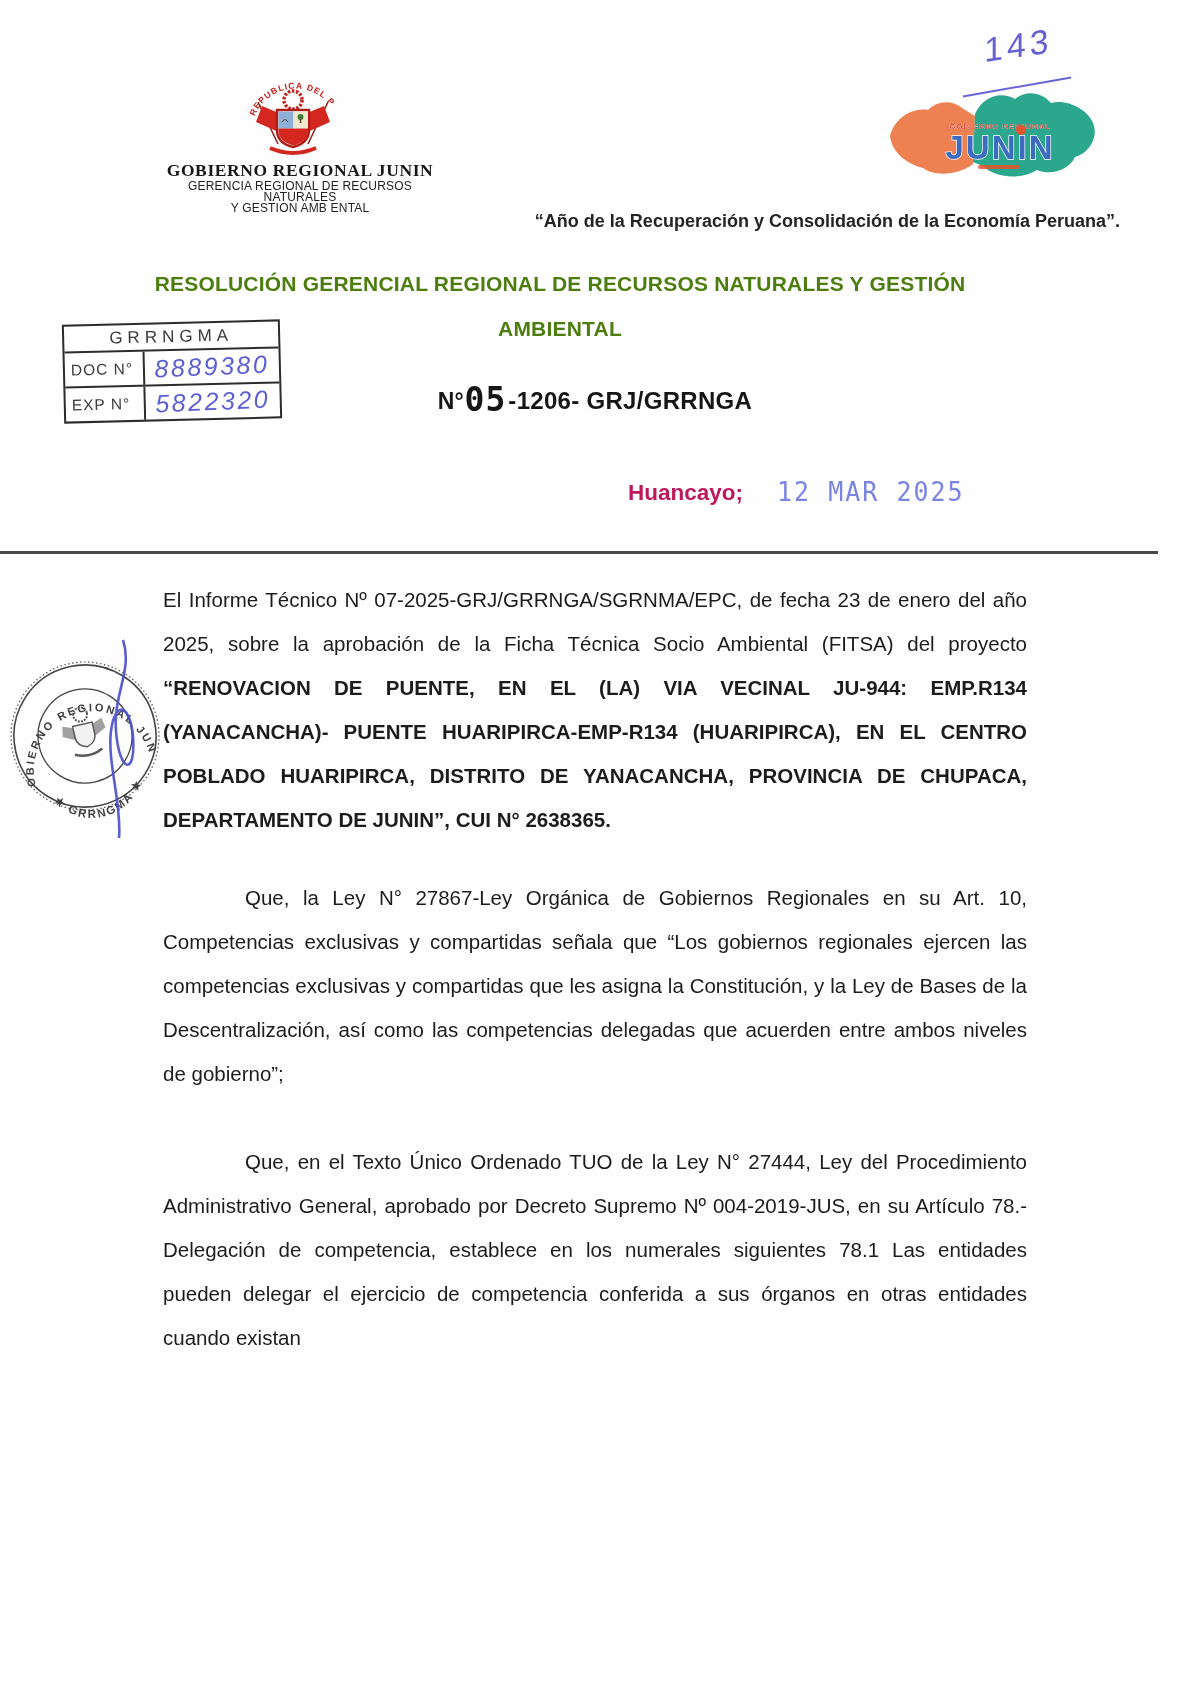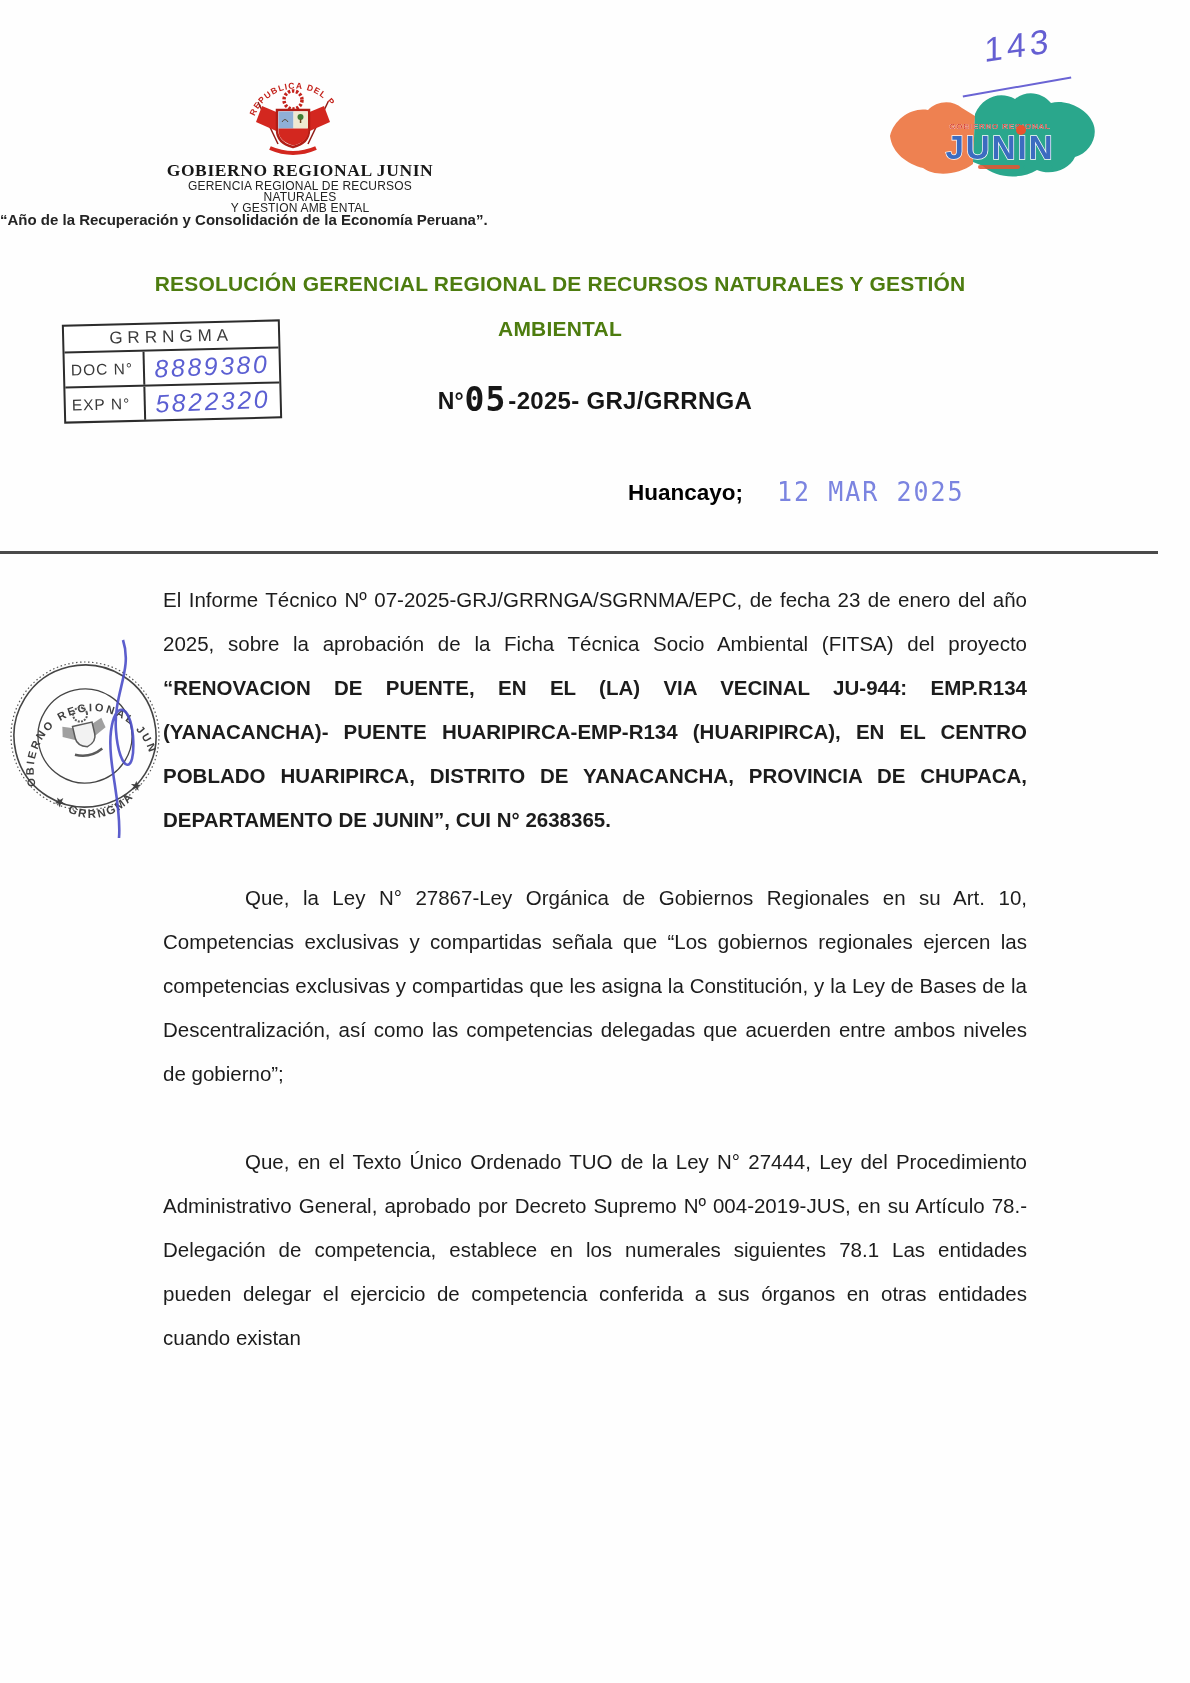--- a/index.html
+++ b/index.html
@@ -11,22 +11,22 @@
   
   .arms{position:absolute;left:228px;top:58px;width:130px;height:115px;}
   .org-block{position:absolute;left:150px;top:160px;width:300px;text-align:center;}
   .org-name{font-family:"Liberation Serif",serif;font-weight:bold;font-size:17.5px;letter-spacing:.6px;color:#171717;}
   .org-sub{font-size:12px;color:#222;letter-spacing:.2px;line-height:11px;}
   .handwritten{position:absolute;left:984px;top:26px;color:#655fd2;
     font-size:34px;font-weight:500;letter-spacing:4px;
     transform:rotate(-8deg) skewX(-8deg);}
   .hand-underline{position:absolute;left:962px;top:86px;width:110px;border-top:2.5px solid #6a64d4;transform:rotate(-10deg);}
   .junin-logo{position:absolute;left:882px;top:86px;width:228px;height:96px;}
-  .slogan{position:absolute;left:0;top:211px;width:1120px;text-align:left;
-    font-size:15px;font-weight:600;color:#242424;}
+  .slogan{position:absolute;left:0;top:211px;width:1120px;text-align:right;
+    font-size:18px;font-weight:600;color:#242424;}
   
   .title{position:absolute;left:0;top:272px;width:1120px;text-align:center;
     font-weight:bold;font-size:21px;color:#4d7c0f;letter-spacing:.2px;}
   .title .t2{margin-top:21px;}
   
   .reg-stamp{position:absolute;left:63px;top:322px;width:214px;
     border:2.5px solid #2c2c2c;background:rgba(255,255,255,.6);
     transform:rotate(-1.4deg);color:#333;}
   .reg-stamp .hdr{border-bottom:2px solid #2c2c2c;text-align:center;
     font-size:17px;letter-spacing:5px;padding:3px 0 2px;color:#3a3a3a;}
@@ -37,21 +37,21 @@
     font-style:italic;letter-spacing:2.5px;transform:rotate(-1deg);}
   
   .res-number{position:absolute;left:0;top:378px;width:1190px;display:flex;
     justify-content:center;align-items:baseline;font-weight:bold;color:#161616;}
   .res-number .pre{font-size:23px;}
   .res-number .num{font-size:33px;font-family:"DejaVu Sans Mono",monospace;
     letter-spacing:1px;position:relative;top:2px;margin:0 2px 0 1px;}
   .res-number .suf{font-size:24px;letter-spacing:.3px;}
   
   .dateline{position:absolute;left:628px;top:477px;display:flex;align-items:baseline;}
-  .city{font-size:22.5px;font-weight:bold;color:#000000;}
+  .city{font-size:22.5px;font-weight:bold;color:#be185d;}
   .date-stamp{margin-left:34px;color:#7b84e0;font-family:"DejaVu Sans Mono",monospace;
     font-size:25px;letter-spacing:2px;transform:scaleY(1.08);}
   
   .divider{position:absolute;left:0;top:551px;width:1158px;height:2.5px;background:#4a4a4a;}
   
   .seal{position:absolute;left:3px;top:636px;width:172px;height:205px;}
   
   .body{position:absolute;left:163px;top:558px;width:864px;}
   .body p{margin:0;text-align:justify;font-size:20.5px;line-height:44px;}
   .heading{font-weight:bold;line-height:42px !important;}
@@ -127,21 +127,21 @@
     </div>
     <div class="reg-row">
       <div class="reg-label">EXP N°</div>
       <div class="reg-value">5822320</div>
     </div>
   </div>
 
   <div class="res-number">
     <span class="pre">N°</span>
     <span class="num">05</span>
-    <span class="suf">-2025- GRJ/GRRNGA</span>
+    <span class="suf">-1206- GRJ/GRRNGA</span>
   </div>
 
   <div class="dateline">
     <span class="city">Huancayo;</span>
     <span class="date-stamp">12 MAR 2025</span>
   </div>
 
   <div class="divider"></div>
 
   <div class="seal">

